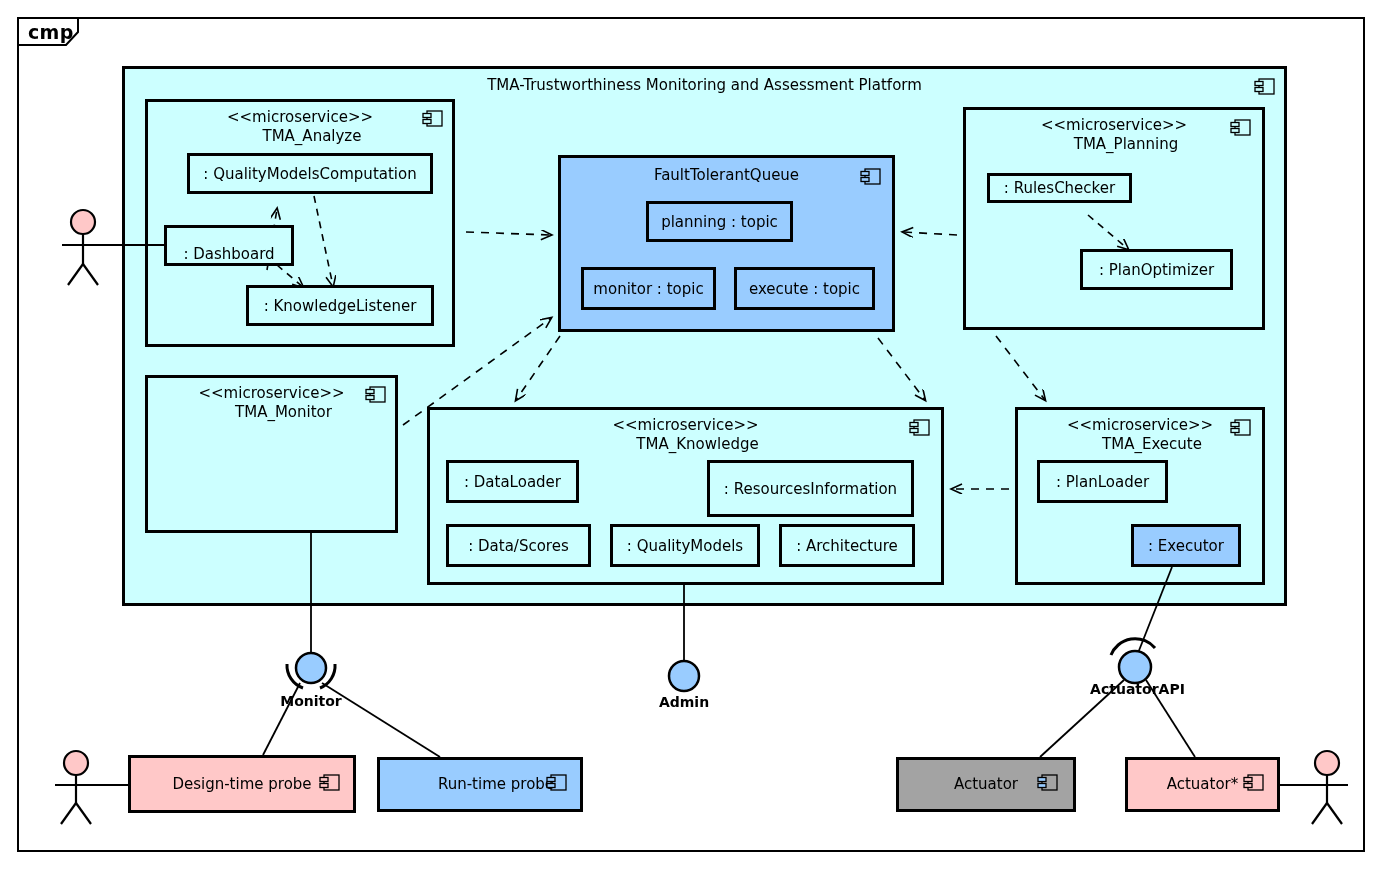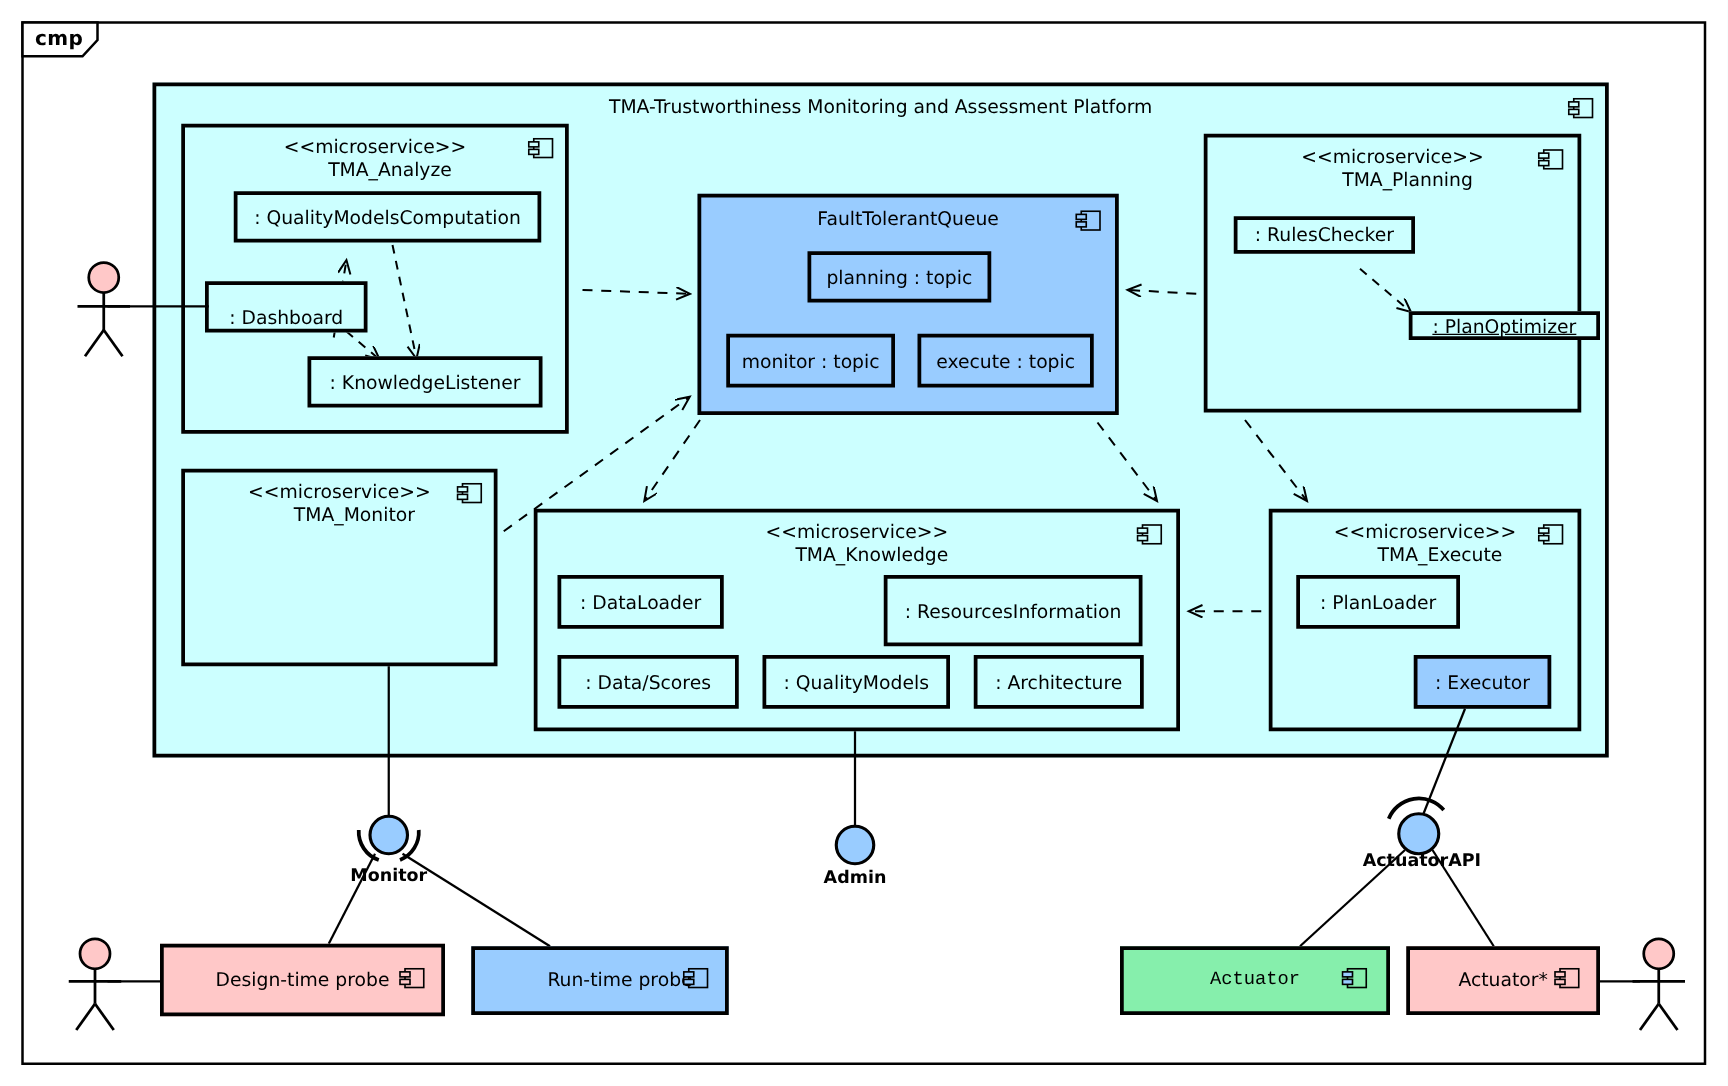--- a/index.html
+++ b/index.html
@@ -26,21 +26,21 @@
     overflow: visible;
   }
   .node {
     position: absolute;
     box-sizing: border-box;
     border: 3px solid #000000;
   }
   .frame-label {
     position: absolute;
     font-weight: bold;
-    font-size: 16px;
+    font-size: 19px;
     color: #000;
     letter-spacing: 0.3px;
   }
   .title-center {
     position: absolute;
     width: 100%;
     text-align: center;
     font-size: 15px;
     color: #000;
     line-height: 1.25;
@@ -184,21 +184,21 @@
       <rect x="1" y="3.5" width="8" height="4" fill="#ccffff" stroke="#000" stroke-width="1.3"></rect>
       <rect x="1" y="9.5" width="8" height="4" fill="#ccffff" stroke="#000" stroke-width="1.3"></rect>
     </svg>
   </div>
   <svg class="layer">
     <path d="M 1088,215 L 1128,249" fill="none" stroke="#000" stroke-width="1.6" stroke-dasharray="7,6" marker-end="url(#openArrow)"></path>
   </svg>
   <div class="part" style="left:987px; top:173px; width:145px; height:30px;">
     <span>: RulesChecker</span>
   </div>
-  <div class="part" style="left:1127px; top:249px; width:153px; height:23px;text-decoration:underline;">
+  <div class="part" style="left:1080px; top:249px; width:153px; height:41px;">
     <span>: PlanOptimizer</span>
   </div>
 
   <div class="node" style="left:427px; top:407px; width:517px; height:178px; background:#ccffff;">
     <div class="title-center" style="top:6px;">
       <span class="stereo">&lt;&lt;microservice&gt;&gt;</span>
       <span class="cmp-name">TMA_Knowledge</span>
     </div>
     <svg class="cmp-icon" style="right:10px; top:9px; width:22px; height:18px;" viewBox="0 0 22 18">
       <rect x="5" y="1" width="15" height="15" fill="none" stroke="#000" stroke-width="1.3"></rect>
@@ -304,21 +304,21 @@
 
   <div class="node" style="left:377px; top:757px; width:206px; height:55px; background:#99ccff;">
     <div class="box-label" style="top:15px;padding-left:16px;">Run-time probe</div>
     <svg class="cmp-icon" style="right:12px; top:14px; width:22px; height:18px;" viewBox="0 0 22 18">
       <rect x="5" y="1" width="15" height="15" fill="none" stroke="#000" stroke-width="1.3"></rect>
       <rect x="1" y="3.5" width="8" height="4" fill="#99ccff" stroke="#000" stroke-width="1.3"></rect>
       <rect x="1" y="9.5" width="8" height="4" fill="#99ccff" stroke="#000" stroke-width="1.3"></rect>
     </svg>
   </div>
 
-  <div class="node" style="left:896px; top:757px; width:216px; height:55px; background:#86efac;font-family:Liberation Mono, monospace;">
+  <div class="node" style="left:896px; top:757px; width:180px; height:55px; background:#a3a3a3;">
     <div class="box-label" style="top:15px;">Actuator</div>
     <svg class="cmp-icon" style="right:14px; top:14px; width:22px; height:18px;" viewBox="0 0 22 18">
       <rect x="5" y="1" width="15" height="15" fill="none" stroke="#000" stroke-width="1.3"></rect>
       <rect x="1" y="3.5" width="8" height="4" fill="#99ccff" stroke="#000" stroke-width="1.3"></rect>
       <rect x="1" y="9.5" width="8" height="4" fill="#99ccff" stroke="#000" stroke-width="1.3"></rect>
     </svg>
   </div>
 
   <div class="node" style="left:1125px; top:757px; width:155px; height:55px; background:#ffc8c8;">
     <div class="box-label" style="top:15px;">Actuator*</div>

